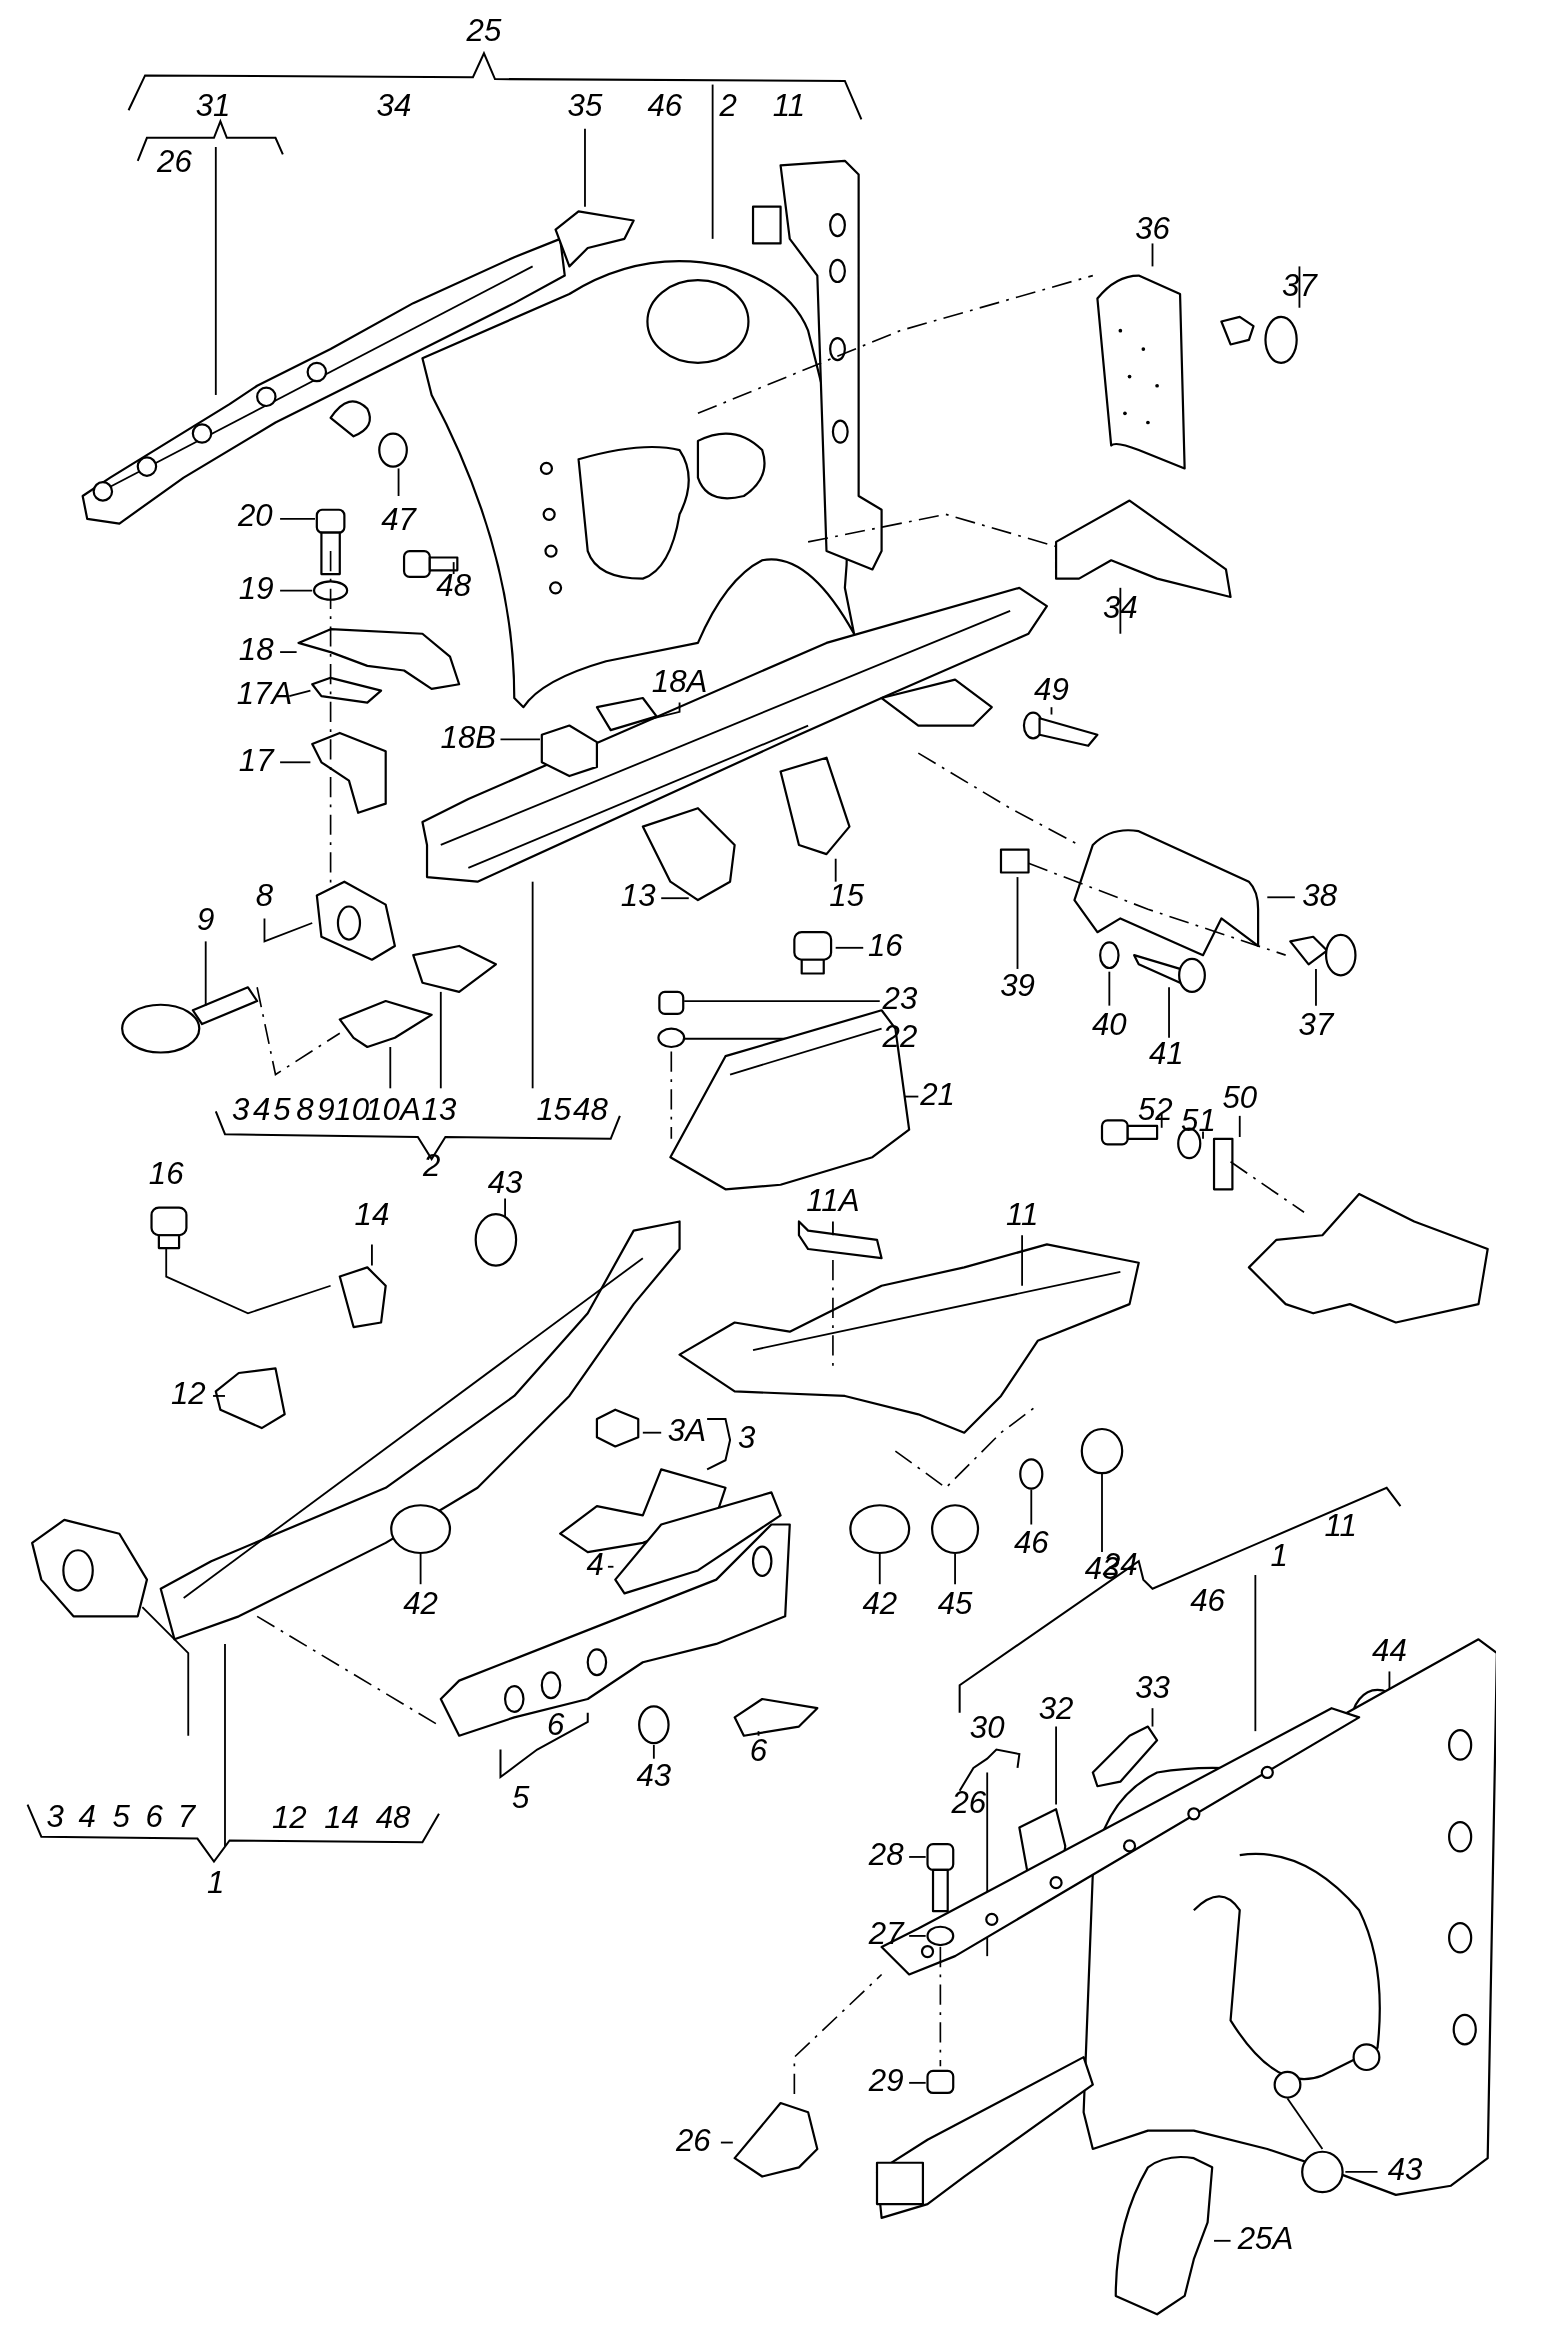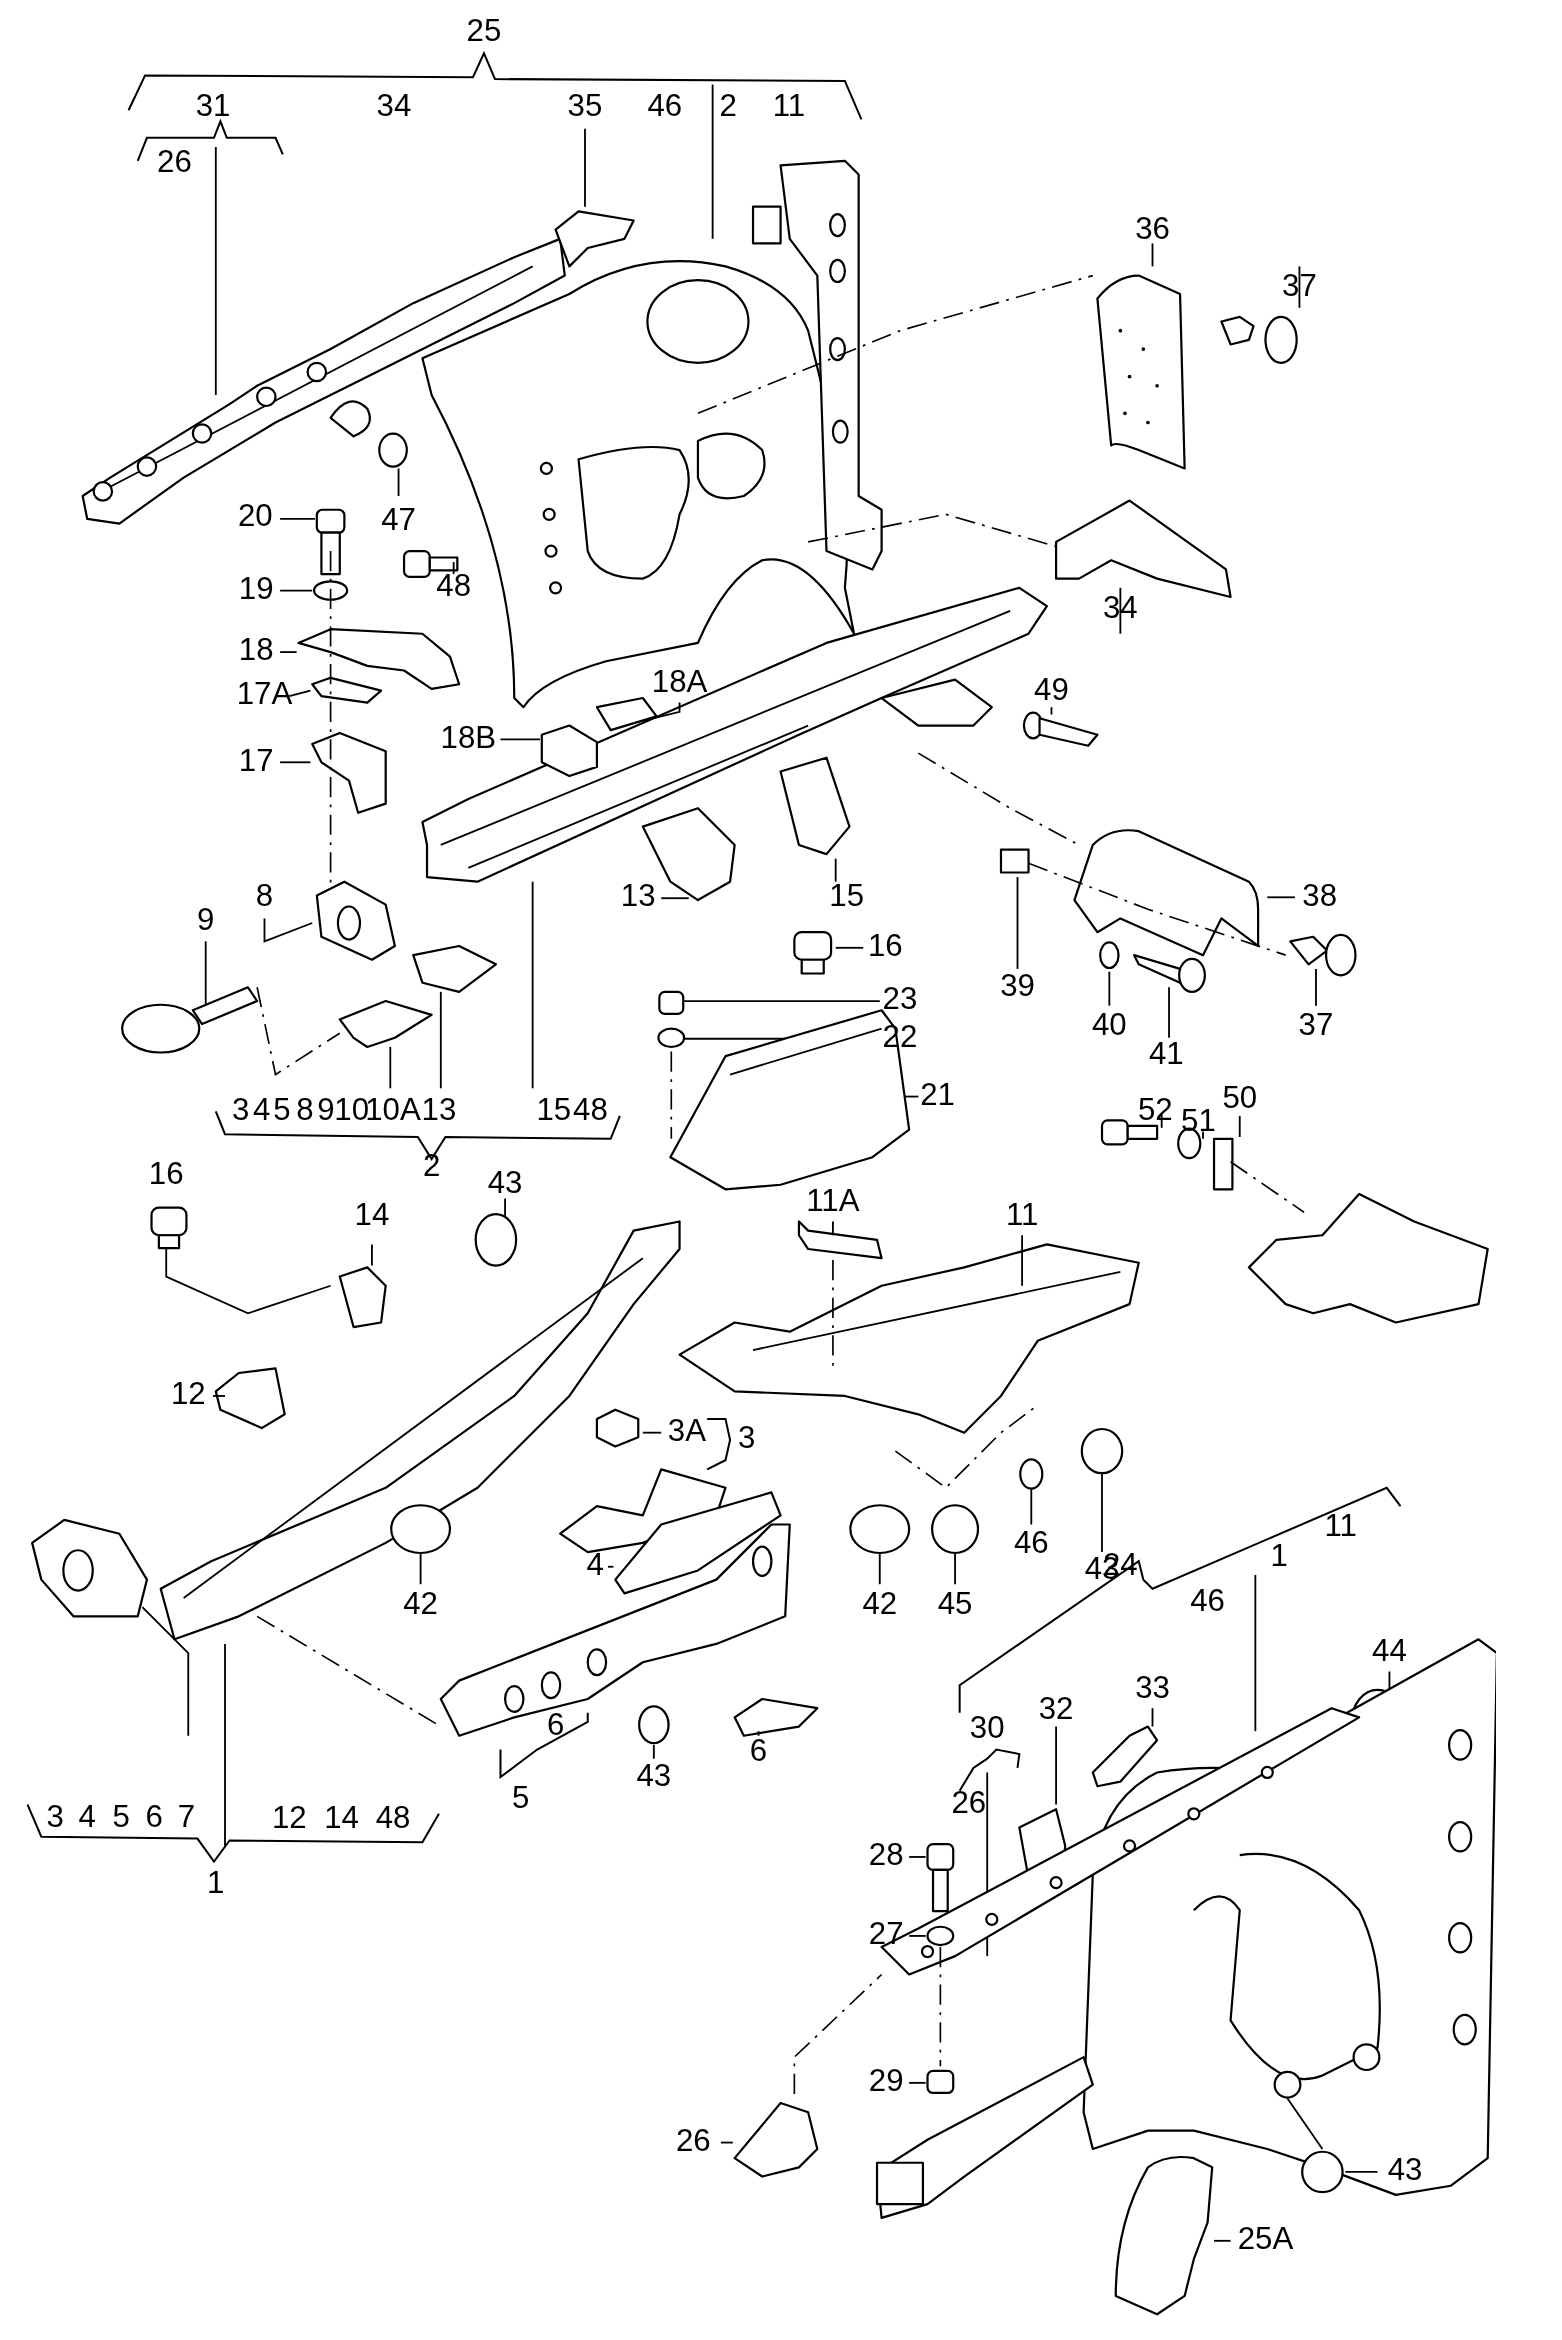--- a/index.html
+++ b/index.html
@@ -1,16 +1,16 @@
 <!DOCTYPE html>
 <html style="font-size:14.7px"><head>
 <meta charset="utf-8">
 <style>
   html,body{margin:0;padding:0;background:#fff;}
-  #wrap{position:relative;width:1496px;height:2341px;background:#fff;overflow:hidden;}
+  #wrap{position:relative;width:1496px;height:2341px;background:#fff;overflow:hidden;font-style:italic;}
   svg{position:absolute;left:0;top:0;}
   .lbl{font-family:"Liberation Sans","DejaVu Sans",sans-serif;font-size:34px;fill:#000;text-anchor:middle;dominant-baseline:middle;}
   .part{fill:#fff;stroke:#000;stroke-width:2.4;stroke-linejoin:round;}
   .ln{fill:none;stroke:#000;stroke-width:2;}
   .dash{fill:none;stroke:#000;stroke-width:1.8;stroke-dasharray:22 8 3 8;}
   .br{fill:none;stroke:#000;stroke-width:2.2;}
   .dot{fill:#000;}
 </style>
 </head>
 <body>

